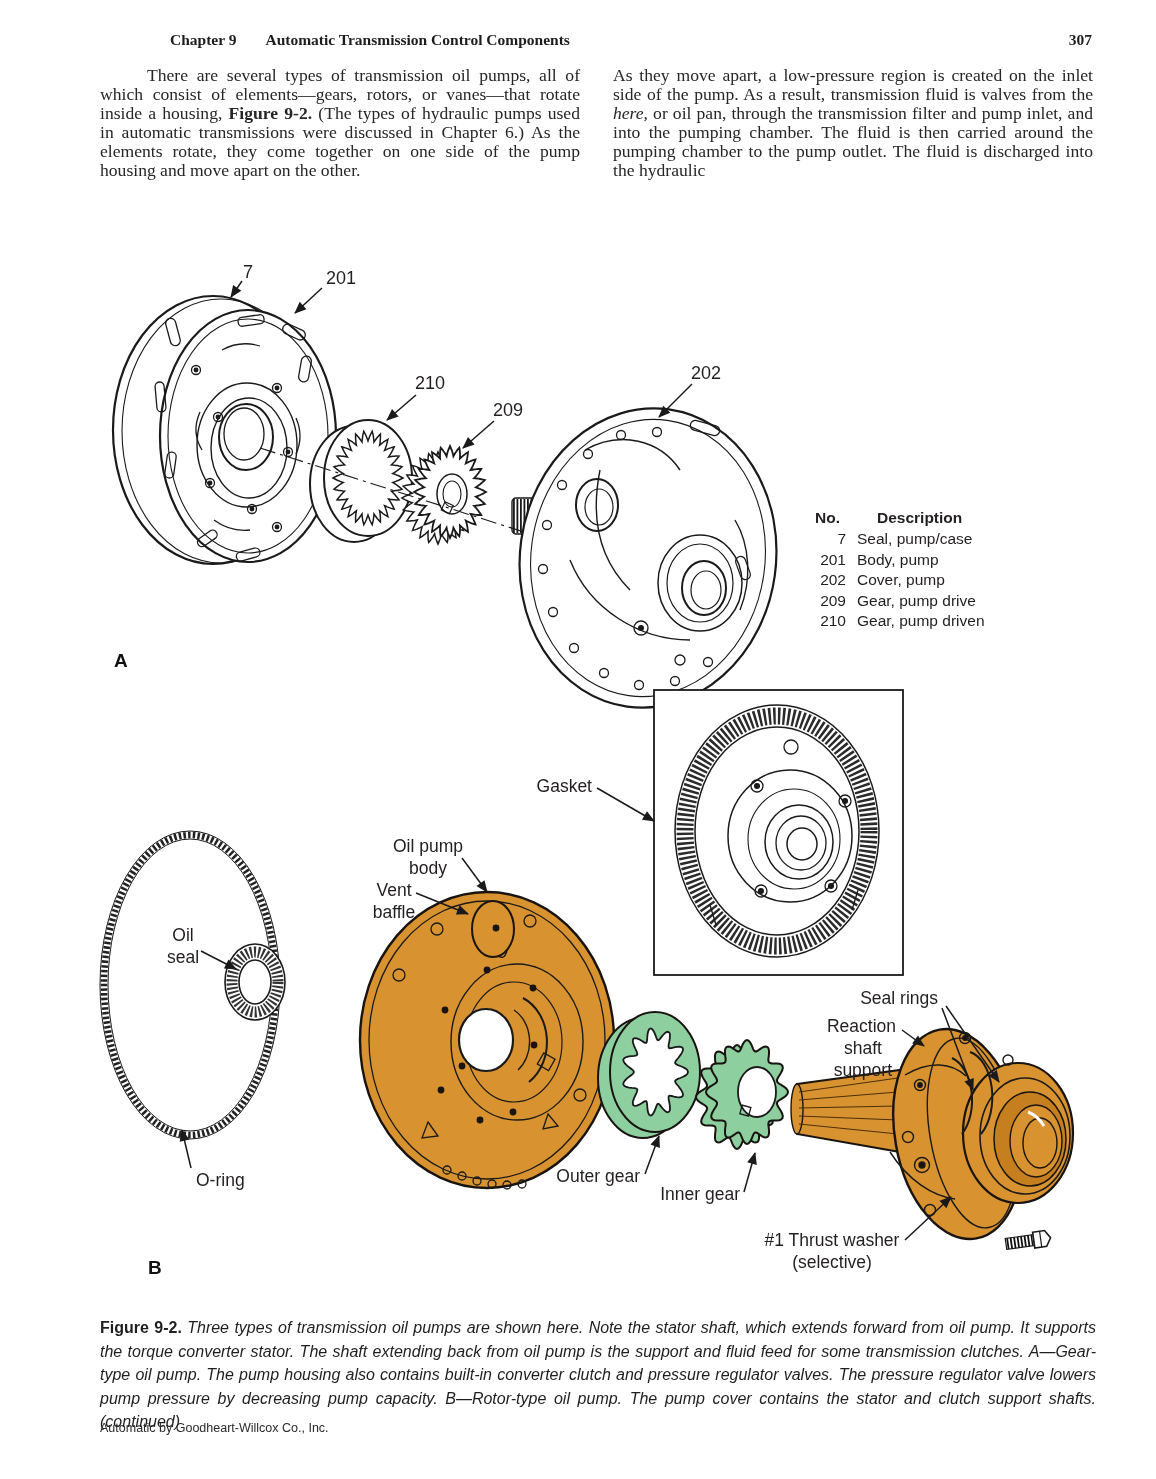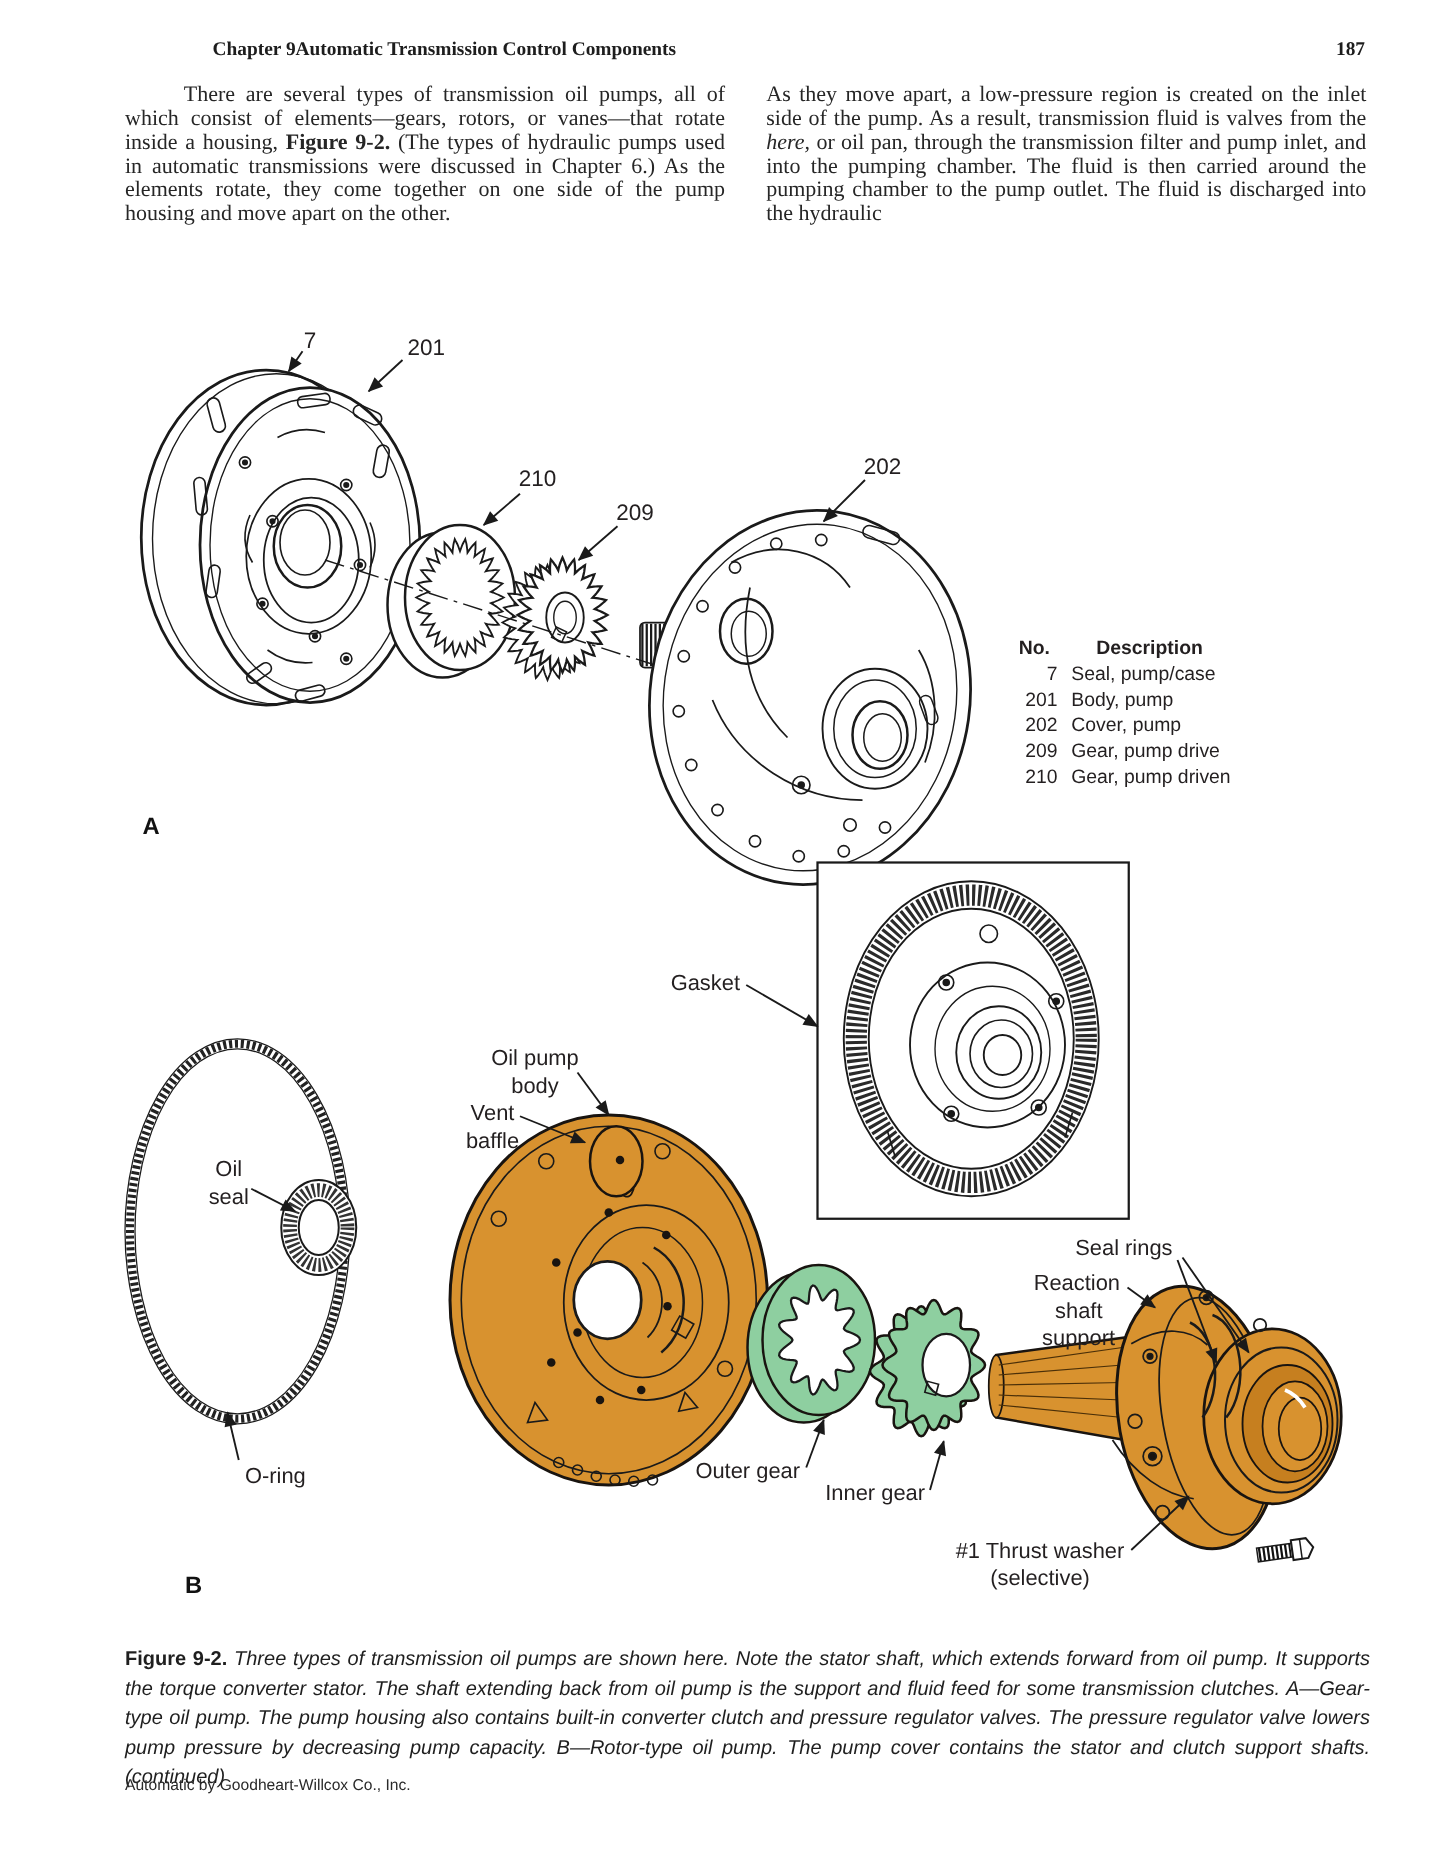--- a/index.html
+++ b/index.html
@@ -1,21 +1,21 @@
 <!DOCTYPE html>
 <html style="--pump-orange: #d8922f; --pump-orange-dark: #c67f1f; --gear-green: #8ecfa0; --ink: #1a1a1a;"><head>
 <meta charset="utf-8">
 <style>
   html,body{margin:0;padding:0;background:#ffffff;}
   .page{position:relative;width:1156px;height:1479px;background:#fff;overflow:hidden;
         font-family:"Liberation Serif",serif;color:#262626;}
   .hdr{position:absolute;left:100px;top:31px;width:992px;display:flex;align-items:flex-start;
        font-weight:bold;font-size:15.5px;color:#1d1d1d;}
   .hdr .chap{margin-left:70px;}
-  .hdr .ttl{}
+  .hdr .ttl{margin-left:29px;}
   .hdr .sp{flex:1;}
   .cols{position:absolute;left:100px;top:66px;width:993px;display:flex;gap:33px;
         font-size:17.6px;line-height:19px;text-align:justify;color:#262626;}
   .col{width:480px;}
   .col p{margin:0;}
   .col.l p{text-indent:47px;}
   .fig{position:absolute;left:0;top:230px;}
   svg text{font-family:"Liberation Sans",sans-serif;font-size:17.5px;fill:#231f20;}
   text.co{font-size:18px;}
   text.letter{font-size:19px;font-weight:bold;fill:#111;}
@@ -36,21 +36,21 @@
 </style>
 </head>
 <body>
 
 <div class="page">
 
   <div class="hdr">
     <span class="chap">Chapter 9</span>
     <span class="ttl">Automatic Transmission Control Components</span>
     <span class="sp"></span>
-    <span>187</span>
+    <span>307</span>
   </div>
 
   <div class="cols">
     <div class="col l">
       <p><span>There are several types of transmission oil pumps, all of which consist of elements—gears, rotors, or vanes—that rotate inside a housing, </span><b>Figure 9-2.</b><span> (The types of hydraulic pumps used in automatic transmissions were discussed in Chapter 6.)  As the elements rotate, they come together on one side of the pump housing and move apart on the other.</span></p>
     </div>
     <div class="col r">
       <p><span>As they move apart, a low-pressure region is created on the inlet side of the pump. As a result, transmission fluid is valves from the </span><i>here,</i><span> or oil pan, through the transmission filter and pump inlet, and into the pumping chamber. The fluid is then carried around the pumping chamber to the pump outlet. The fluid is discharged into the hydraulic</span></p>
     </div>
   </div>

